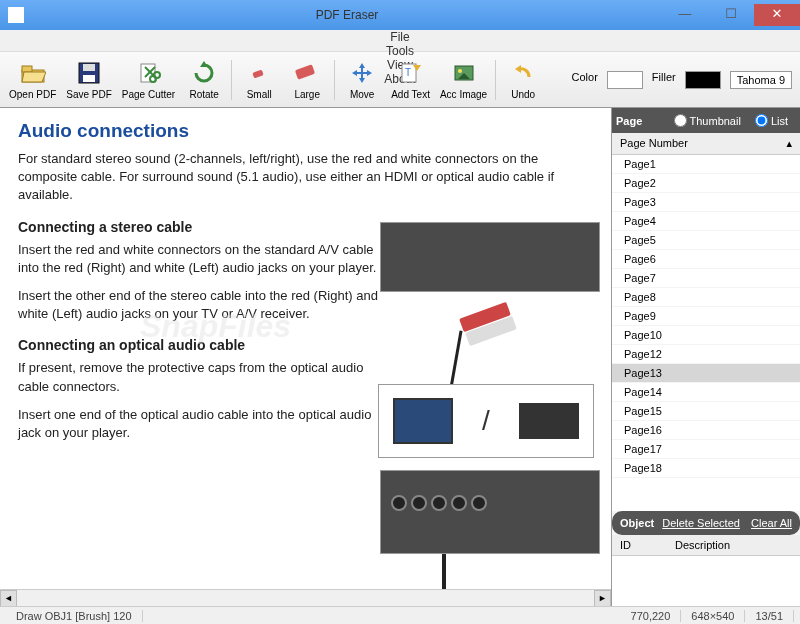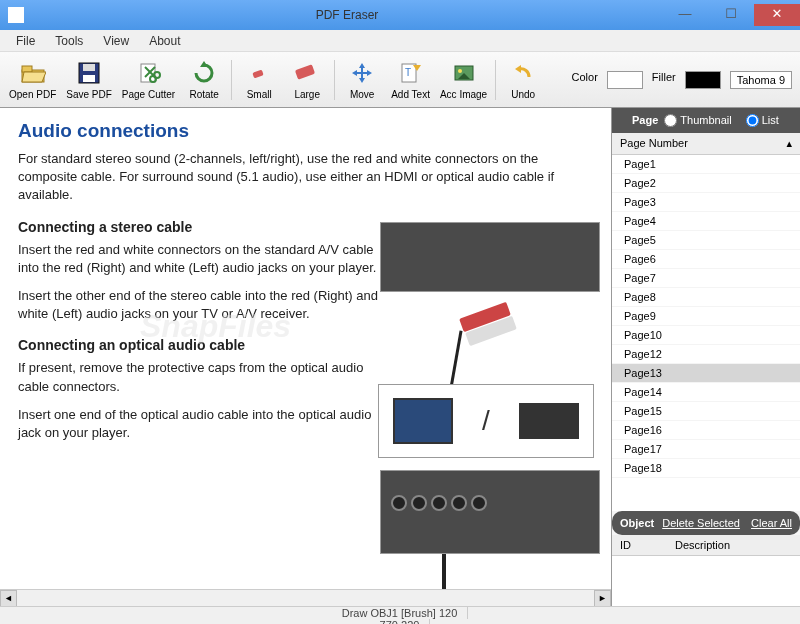--- a/index.html
+++ b/index.html
@@ -5,21 +5,21 @@
 * { margin: 0; padding: 0; box-sizing: border-box; font-family: Tahoma, sans-serif; }
 body { width: 800px; height: 624px; background: #fff; overflow: hidden; font-size: 11px; }
 
 .titlebar { height: 30px; background: linear-gradient(#6badf6, #4a96e8); display: flex; align-items: center; color: #000; }
 .titlebar .icon { width: 16px; height: 16px; margin: 0 8px; background: #fff; }
 .titlebar .title { flex: 1; text-align: center; font-size: 12px; color: #333; }
 .titlebar .btns { display: flex; }
 .titlebar .btn { width: 46px; height: 22px; text-align: center; line-height: 20px; font-size: 13px; color: #555; }
 .titlebar .btn.close { background: #c75050; color: #fff; }
 
-.menubar { height: 22px; background: #f0f0f0; display: flex; align-items: center; padding: 0 6px; border-bottom: 1px solid #ddd; }
+.menubar { height: 22px; background: #f0f0f0; display: flex; align-items: center; padding: 0 6px; border-bottom: 1px solid #ddd; flex-direction: column; }
 .menubar .item { padding: 0 10px; font-size: 12px; color: #333; cursor: pointer; }
 
 .toolbar { height: 56px; background: linear-gradient(#fafafa, #eaeaea); border-bottom: 1px solid #999; display: flex; align-items: center; padding: 2px 4px; }
 .toolbtn { display: flex; flex-direction: column; align-items: center; padding: 2px 4px; min-width: 48px; border: 1px solid transparent; border-radius: 2px; cursor: pointer; }
 .toolbtn.active { border: 1px solid #7da2ce; background: #cce4ff; }
 .toolbtn .ticon { width: 28px; height: 28px; display: flex; align-items: center; justify-content: center; }
 .toolbtn .tlabel { font-size: 10px; margin-top: 2px; }
 .tool-sep { width: 1px; height: 40px; background: #ccc; margin: 0 3px; }
 .toolbar-right { margin-left: auto; display: flex; align-items: flex-start; gap: 9px; padding-right: 4px; }
 .color-label { font-size: 11px; }
@@ -47,36 +47,36 @@
 .rca .plug { position:absolute; width:50px; height:14px; border-radius:2px; }
 .rca .red { background:#c44; top:10px; left:30px; transform:rotate(-20deg); }
 .rca .white { background:#ddd; top:24px; left:36px; transform:rotate(-20deg); }
 .rca .cable { position:absolute; width:3px; height:110px; background:#222; top:30px; left:20px; transform:rotate(10deg); }
 .opt-cable { position:absolute; top:446px; left:442px; width:4px; height:40px; background:#222; }
 .scrollbar-h { position: absolute; bottom: 0; left: 0; right: 0; height: 17px; background: #f0f0f0; border-top: 1px solid #ccc; display: flex; }
 .scrollbar-h .arrow { width: 17px; height: 17px; background: #e0e0e0; border: 1px solid #bbb; text-align: center; line-height: 14px; font-size: 9px; }
 .scrollbar-h .track { flex: 1; }
 
 .side-pane { width: 188px; background: #f5f5f5; display: flex; flex-direction: column; }
-.side-header { background: #555; color: #fff; padding: 6px 20px; display: flex; align-items: flex-start; font-size: 11px; }
+.side-header { background: #555; color: #fff; padding: 6px 4px; display: flex; align-items: center; font-size: 11px; }
 .side-header .title { font-weight: bold; flex: 1; }
 .side-header .radio { margin-left: 6px; }
 .side-header .rlabel { margin-right: 8px; margin-left: 3px; }
 .side-col-head { background: #eee; border-bottom: 1px solid #ccc; padding: 4px 8px; font-size: 11px; display:flex; justify-content:space-between; }
 .page-list { flex: 1; overflow-y: auto; background: #fff; }
 .page-list .row { padding: 3px 12px; font-size: 11px; border-bottom: 1px solid #f4f4f4; cursor: pointer; }
 .page-list .row.sel { background: #d6d6d6; }
 .obj-header { background: #555; color: #fff; padding: 6px 8px; display: flex; align-items: center; font-size: 11px; border-radius: 10px; }
 .obj-header .title { font-weight: bold; }
 .obj-header .link { margin-left: 8px; text-decoration: underline; cursor: pointer; font-size: 11px; }
 .obj-header .spacer { flex: 1; }
 .obj-cols { background: #eee; border-bottom: 1px solid #ccc; padding: 4px 8px; font-size: 11px; display: flex; gap: 44px; }
 .obj-list { flex: 0 0 50px; background: #fff; }
 
-.statusbar { height: 18px; background: #f0f0f0; border-top: 1px solid #ccc; display: flex; align-items: center; font-size: 11px; color: #444; padding: 0 6px; flex-direction: column; }
+.statusbar { height: 18px; background: #f0f0f0; border-top: 1px solid #ccc; display: flex; align-items: center; font-size: 11px; color: #444; padding: 0 6px; }
 .statusbar .cell { padding: 0 10px; border-right: 1px solid #ccc; }
 .statusbar .spacer { flex: 1; }
 
 svg { display: block; }
 </style>
 </head>
 <body>
 
 <div class="titlebar">
   <span class="icon"></span>

